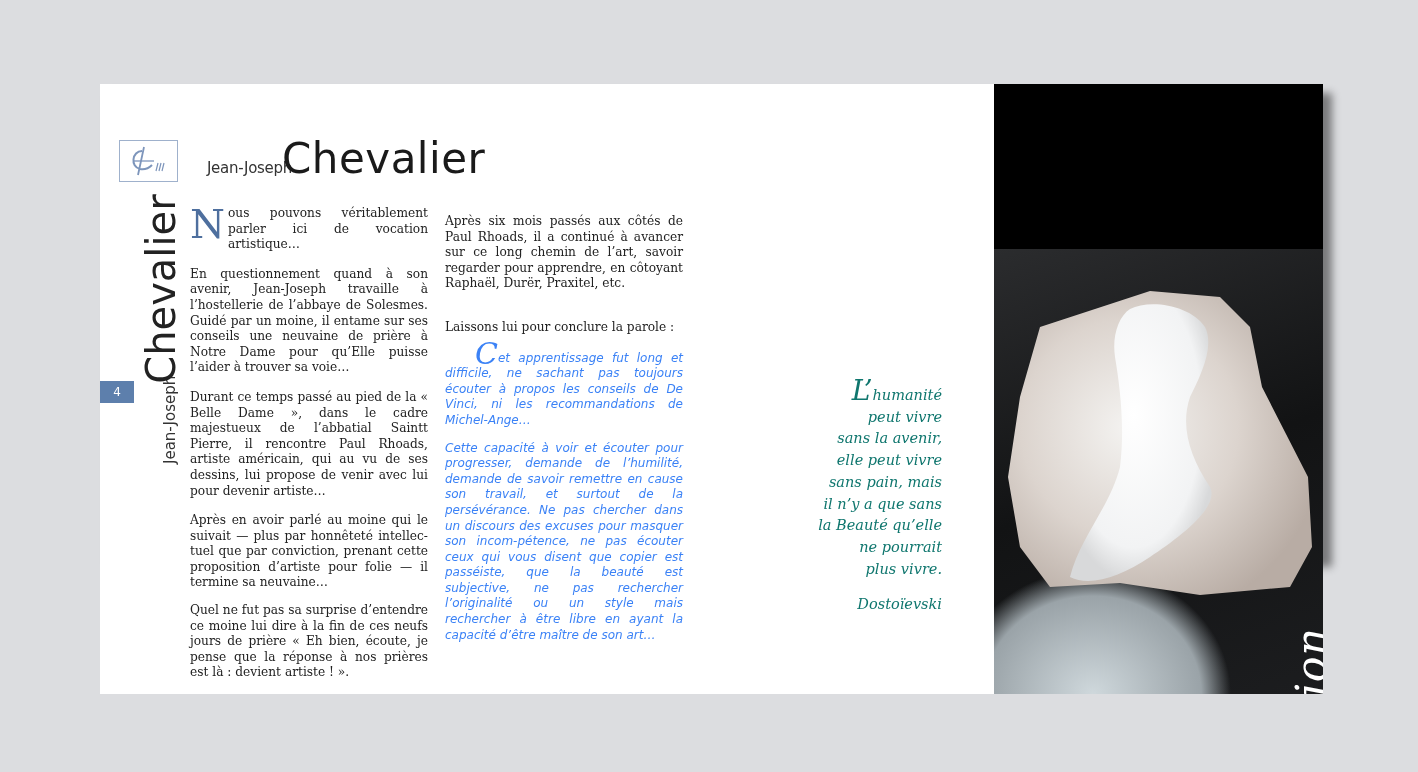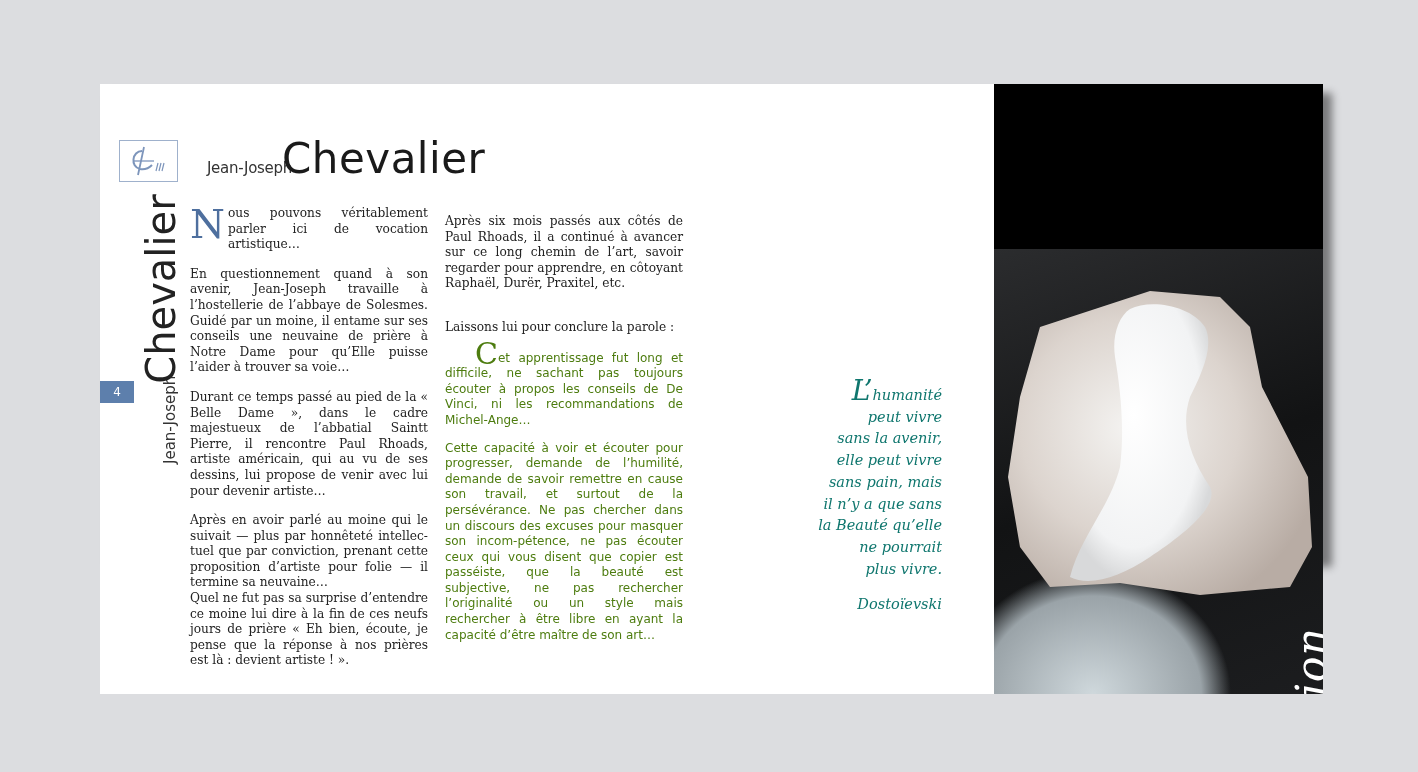--- a/index.html
+++ b/index.html
@@ -13,23 +13,23 @@
   .title .first{font-family:"DejaVu Sans",sans-serif;font-size:15px;color:#333;letter-spacing:-0.3px;vertical-align:baseline;}
   .title .last{font-family:"DejaVu Sans",sans-serif;font-size:42px;font-weight:normal;letter-spacing:0.5px;margin-left:-10px;color:#1a1a1a;}
   .vtitle{position:absolute;left:38px;top:380px;transform-origin:0 0;transform:rotate(-90deg);white-space:nowrap;color:#222;}
   .vtitle .first{font-family:"DejaVu Sans",sans-serif;font-size:15px;color:#333;}
   .vtitle .last{font-family:"DejaVu Sans",sans-serif;font-size:40px;margin-left:-8px;}
   .pageno{position:absolute;left:0;top:297px;width:34px;height:22px;background:#5d7fac;color:#fff;font-family:"DejaVu Sans",sans-serif;font-size:12px;line-height:22px;text-align:center;}
   .col{position:absolute;font-size:12.2px;line-height:15.6px;color:#222;text-align:justify;}
   .col1{left:90px;top:122px;width:238px;}
   .col2{left:345px;top:122px;width:238px;margin-top:8px;}
   .col p{margin:0 0 14px 0;}
-  .col p.tight{margin-bottom:0;}
+  .col p.tight{margin-bottom:12px;}
   .dropcap{float:left;font-size:40px;line-height:32px;color:#4e6f9e;margin:2px 3px 0 0;font-family:"DejaVu Serif",serif;}
-  .quote{color:#4d7c0f;font-family:"DejaVu Sans",sans-serif;font-size:12px;line-height:15.6px;text-align:justify;}
+  .quote{color:#3b82f6;font-style:italic;font-family:"DejaVu Sans",sans-serif;font-size:12px;line-height:15.6px;text-align:justify;}
   .quote p{margin:0 0 12px 0;}
   .qcap{font-size:30px;line-height:20px;font-family:"DejaVu Serif",serif;margin-left:30px;vertical-align:-2px;}
   .poem{position:absolute;right:52px;top:297px;width:180px;text-align:right;color:#0f766e;font-style:italic;font-family:"DejaVu Serif",serif;font-size:14.5px;line-height:21.7px;}
   .poem .cap{font-size:28px;line-height:20px;}
   .poem .author{margin-top:14px;}
   .photo{position:absolute;left:0;top:165px;width:329px;height:445px;background:radial-gradient(ellipse 60% 40% at 30% 100%, #cfd8dc 0%, #9aa3a8 55%, transparent 70%),linear-gradient(160deg,#2b2c2e 0%,#121314 50%,#1c1d1f 100%);}
   .stone{position:absolute;left:6px;top:38px;width:318px;height:330px;}
   .vocation{position:absolute;left:292px;top:570px;transform-origin:0 0;transform:rotate(-90deg);color:#fff;font-family:"DejaVu Serif",serif;font-style:italic;font-size:43px;white-space:nowrap;letter-spacing:0.5px;}
 </style>
 </head>

